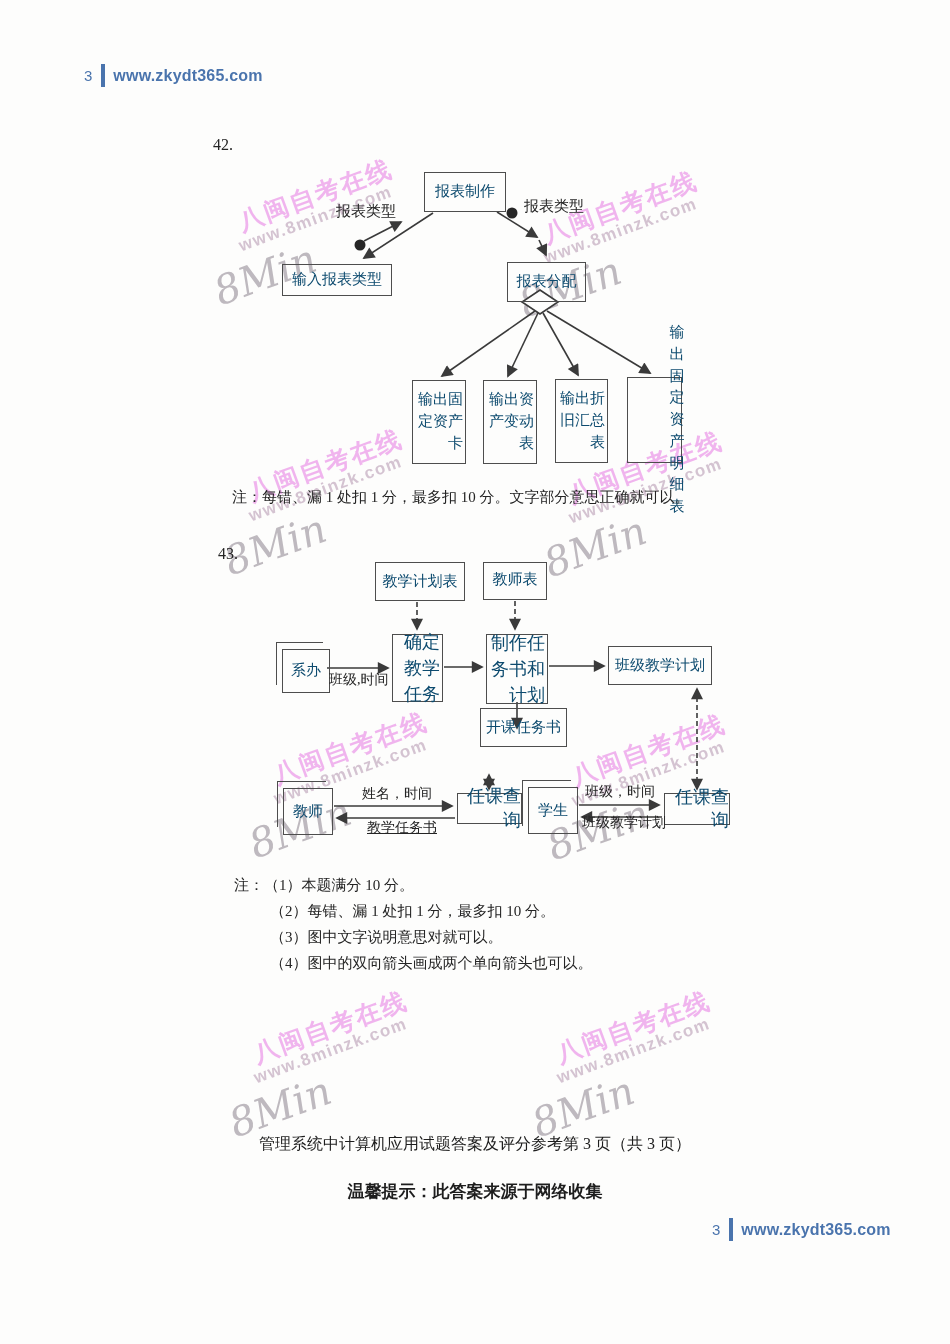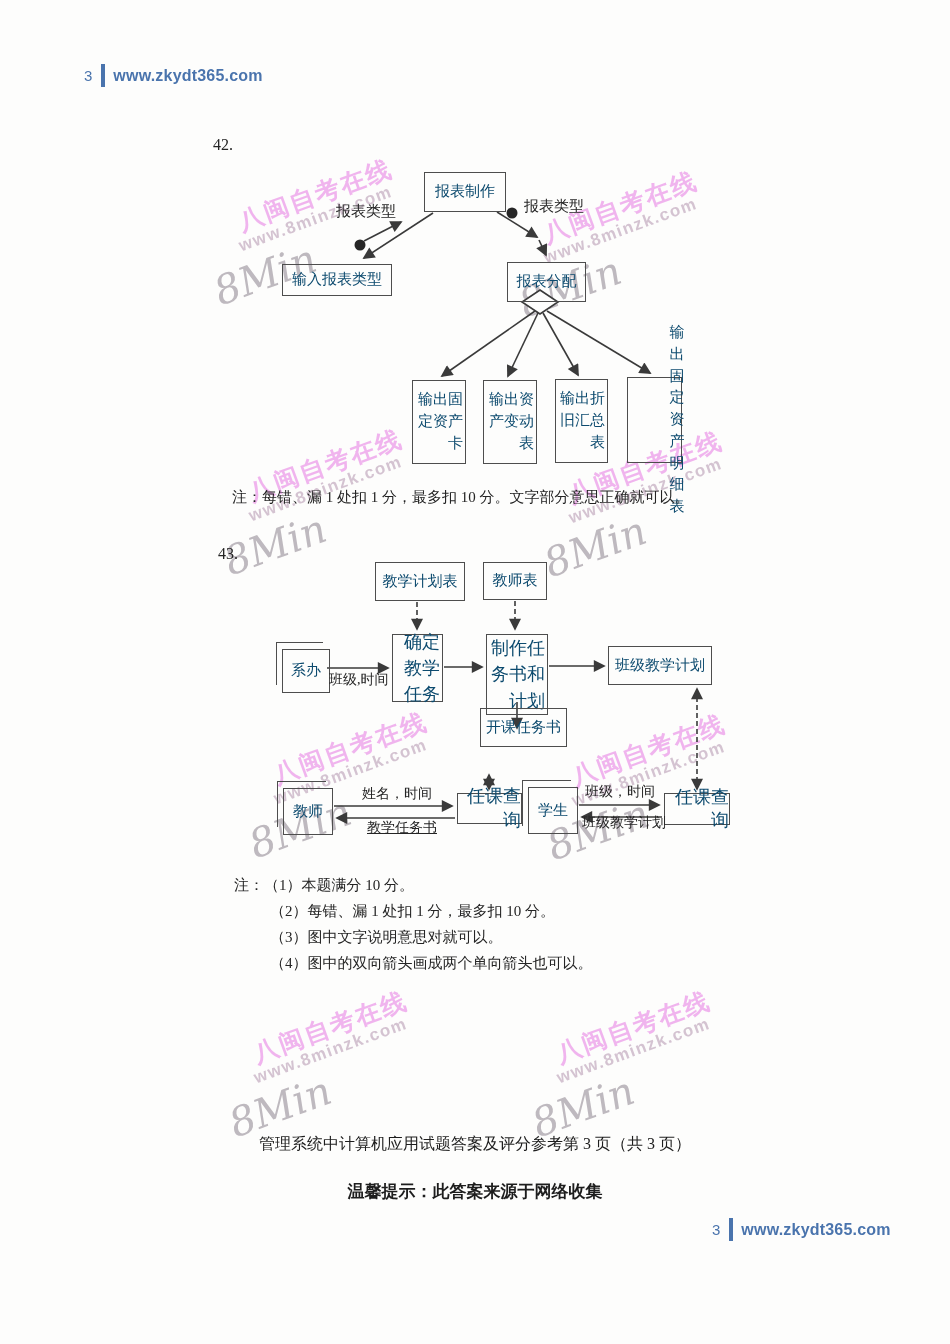--- a/index.html
+++ b/index.html
@@ -153,24 +153,24 @@
   <div class="bx multi" style="left:412px;top:380px;width:54px;height:84px;">输出固定资产卡</div>
   <div class="bx multi" style="left:483px;top:380px;width:54px;height:84px;">输出资产变动表</div>
   <div class="bx multi" style="left:555px;top:379px;width:53px;height:84px;">输出折旧汇总表</div>
   <div class="bx multi" style="left:627px;top:377px;width:55px;height:86px;padding-left:47px;">输出固定资产明细表</div>
 
   <div class="note" style="left:232px;top:488px;">注：每错、漏 1 处扣 1 分，最多扣 10 分。文字部分意思正确就可以。</div>
 
   <div class="qnum" style="left:218px;top:545px;">43.</div>
 
   <div class="bx" style="left:375px;top:562px;width:90px;height:39px;">教学计划表</div>
-  <div class="bx" style="left:483px;top:562px;width:64px;height:38px;">教师表</div>
+  <div class="bx" style="left:483px;top:562px;width:64px;height:38px;font-family:Liberation Mono, monospace;">教师表</div>
   <div class="bx ee" style="left:282px;top:649px;width:48px;height:44px;">系办</div>
   <div class="bx multi f14" style="left:392px;top:634px;width:51px;height:68px;">确定教学任务</div>
-  <div class="bx multi f14" style="left:486px;top:634px;width:62px;height:81px;">制作任务书和计划</div>
+  <div class="bx multi f14" style="left:486px;top:634px;width:62px;height:70px;">制作任务书和计划</div>
   <div class="bx" style="left:608px;top:646px;width:104px;height:39px;">班级教学计划</div>
   <div class="bx" style="left:480px;top:708px;width:87px;height:39px;">开课任务书</div>
   <div class="bx ee" style="left:283px;top:788px;width:50px;height:47px;">教师</div>
   <div class="bx f14" style="left:457px;top:793px;width:65px;height:31px;">任课查询</div>
   <div class="bx ee" style="left:528px;top:787px;width:50px;height:47px;">学生</div>
   <div class="bx f14" style="left:664px;top:793px;width:66px;height:32px;">任课查询</div>
 
   <div class="lbl" style="left:329px;top:671px;">班级,时间</div>
   <div class="lbl" style="left:362px;top:785px;">姓名，时间</div>
   <div class="lbl" style="left:367px;top:819px;text-decoration:underline;">教学任务书</div>

